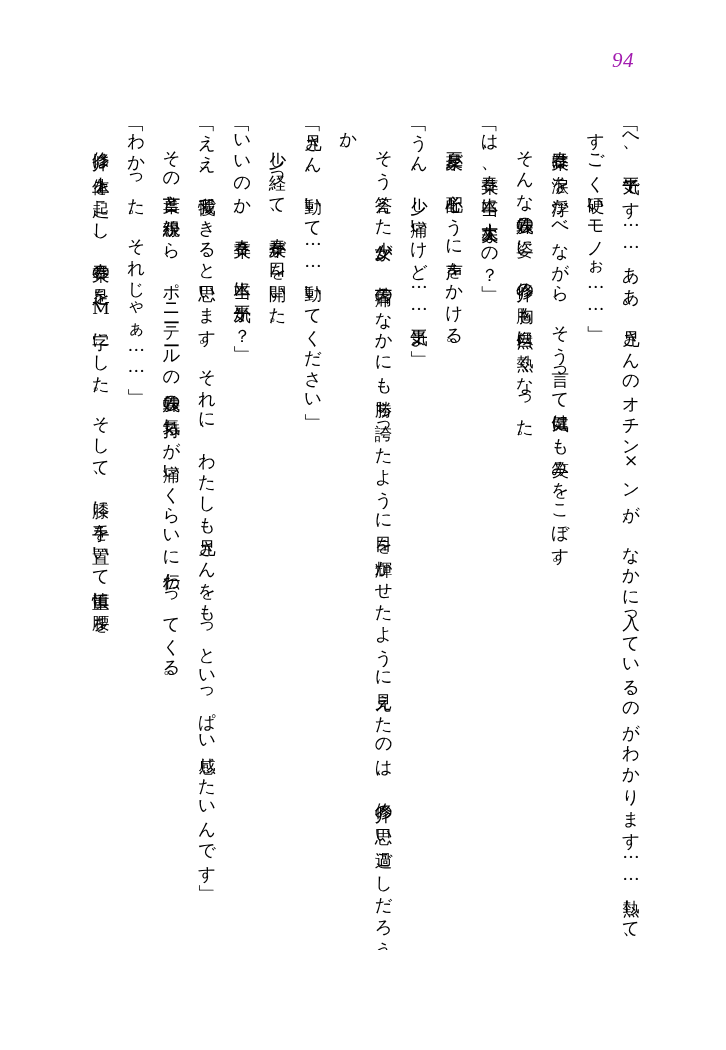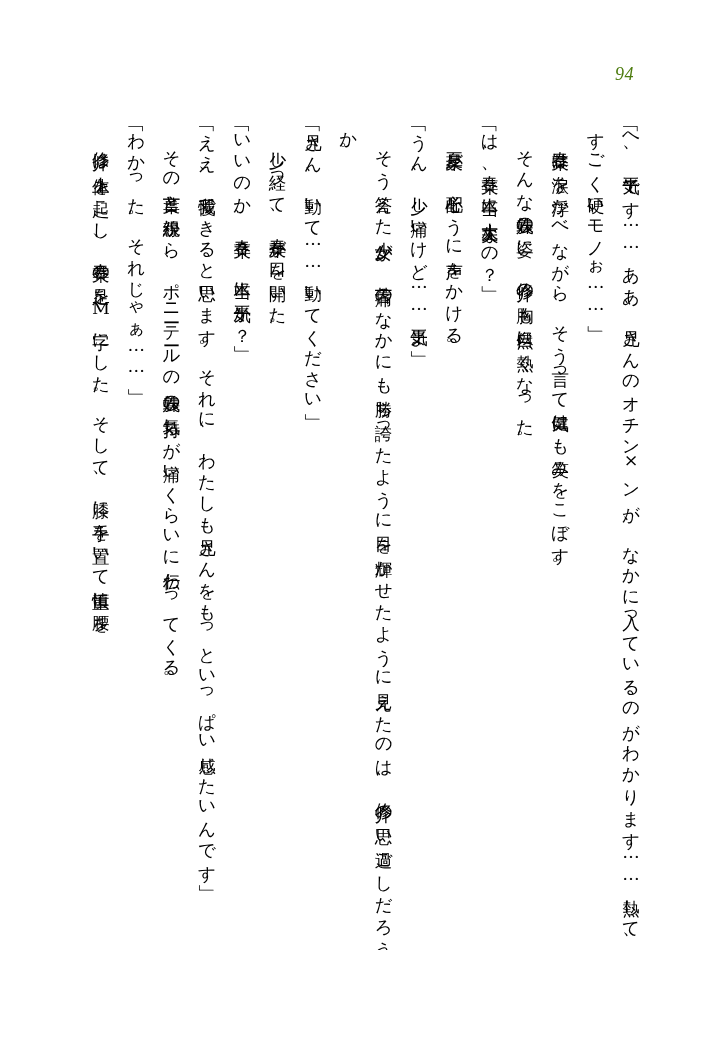--- a/index.html
+++ b/index.html
@@ -16,26 +16,26 @@
   }
   .page {
     position: relative;
     width: 726px;
     height: 1050px;
     background: #ffffff;
     box-sizing: border-box;
   }
   .page-number {
     position: absolute;
-    top: 64px;
+    top: 48px;
     right: 92px;
-    font-size: 18px;
+    font-size: 21px;
     font-style: italic;
     font-family: "Liberation Serif", "DejaVu Serif", serif;
-    color: #4d7c0f;
+    color: #a21caf;
     letter-spacing: 0.5px;
   }
   .text-body {
     position: absolute;
     top: 120px;
     right: 78px;
     left: 68px;
     height: 830px;
     writing-mode: vertical-rl;
     -webkit-writing-mode: vertical-rl;

